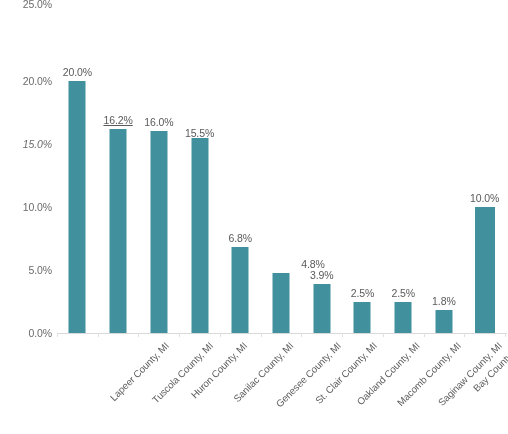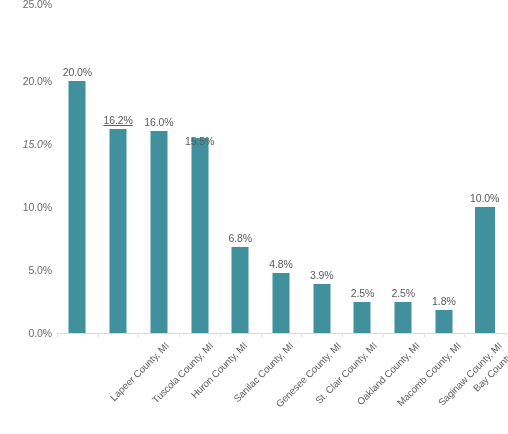--- a/index.html
+++ b/index.html
@@ -136,29 +136,29 @@
       <div class="bar-slot" style="left: 40.7273px; width: 40.7273px;">
         <div class="bar" title="Tuscola County, MI 16.2%" style="height: 204.12px; width: 17px; background: rgb(65, 144, 158);"></div>
         <div class="bar-label" style="bottom: 207.12px; text-decoration: underline;">16.2%</div>
       </div>
       <div class="bar-slot" style="left: 81.4545px; width: 40.7273px;">
         <div class="bar" title="Huron County, MI 16.0%" style="height: 201.6px; width: 17px; background: rgb(65, 144, 158);"></div>
         <div class="bar-label" style="bottom: 204.6px;">16.0%</div>
       </div>
       <div class="bar-slot" style="left: 122.182px; width: 40.7273px;">
         <div class="bar" title="Sanilac County, MI 15.5%" style="height: 195.3px; width: 17px; background: rgb(65, 144, 158);"></div>
-        <div class="bar-label" style="bottom: 186px;">15.5%</div>
+        <div class="bar-label" style="bottom: 194px;">15.5%</div>
       </div>
       <div class="bar-slot" style="left: 162.909px; width: 40.7273px;">
         <div class="bar" title="Genesee County, MI 6.8%" style="height: 85.68px; width: 17px; background: rgb(65, 144, 158);"></div>
         <div class="bar-label" style="bottom: 88.68px;">6.8%</div>
       </div>
       <div class="bar-slot" style="left: 203.636px; width: 40.7273px;">
         <div class="bar" title="St. Clair County, MI 4.8%" style="height: 60.48px; width: 17px; background: rgb(65, 144, 158);"></div>
-        <div class="bar-label" style="bottom: 63.48px;">4.8%</div>
+        <div class="bar-label" style="bottom: 63.48px; margin-left: 32px;">4.8%</div>
       </div>
       <div class="bar-slot" style="left: 244.364px; width: 40.7273px; text-align: right;">
         <div class="bar" title="Oakland County, MI 3.9%" style="height: 49.14px; width: 17px; background: rgb(65, 144, 158);"></div>
         <div class="bar-label" style="bottom: 52.14px;">3.9%</div>
       </div>
       <div class="bar-slot" style="left: 285.091px; width: 40.7273px;">
         <div class="bar" title="Macomb County, MI 2.5%" style="height: 31.5px; width: 17px; background: rgb(65, 144, 158);"></div>
         <div class="bar-label" style="bottom: 34.5px;">2.5%</div>
       </div>
       <div class="bar-slot" style="left: 325.818px; width: 40.7273px;">

